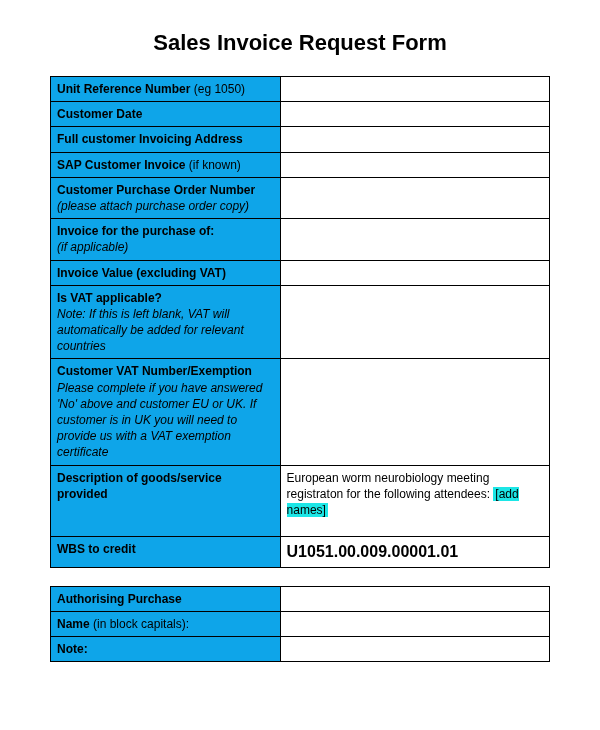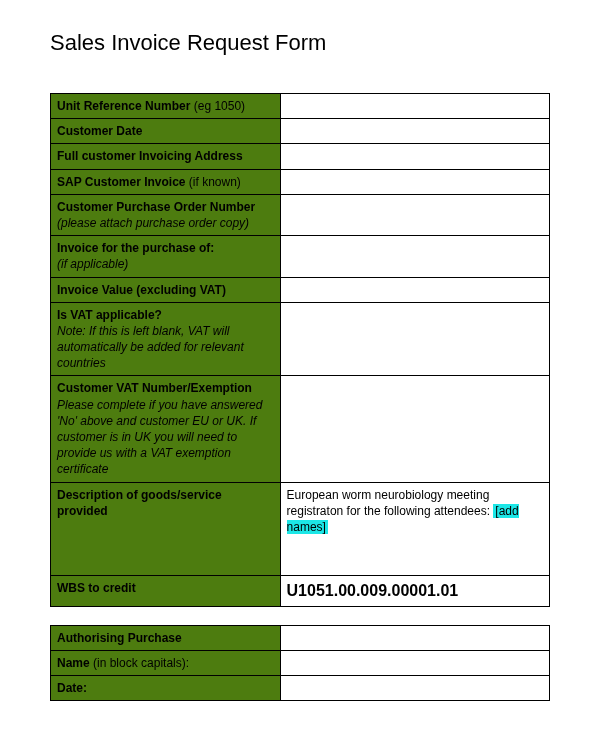--- a/index.html
+++ b/index.html
@@ -6,52 +6,53 @@
       margin: 0;
       padding: 0;
       font-family: Arial, Helvetica, sans-serif;
       background: #fff;
       width: 600px;
     }
     .page {
       padding: 30px 50px;
     }
     h1 {
+      text-align: center;
       font-size: 22px;
-      font-weight: normal;
-      margin: 0 0 37px 0;
+      font-weight: bold;
+      margin: 0 0 20px 0;
     }
     table {
       border-collapse: collapse;
       width: 100%;
     }
     td {
       border: 1px solid #000;
       padding: 4px 6px;
       vertical-align: top;
       font-size: 12px;
       line-height: 1.35;
     }
     .label-cell {
-      background: #4d7c0f;
+      background: #0ea5e9;
       width: 46%;
     }
     .value-cell {
       width: 54%;
     }
     .bold { font-weight: bold; }
     .italic { font-style: italic; }
     .normal { font-weight: normal; }
     .highlight {
       background: #1ce6e6;
       color: #000;
       padding: 0 2px;
     }
     .desc-value {
-      padding-bottom: 40px;
+      padding-bottom: 18px;
     }
     .spacer {
       height: 18px;
     }
     .sig-table td.label-cell {
       width: 46%;
     }
     .sig-table td.value-cell {
       width: 54%;
     }
@@ -153,19 +154,19 @@
       <td class="value-cell"></td>
     </tr>
     <tr>
       <td class="label-cell">
         <span class="bold">Name</span><span class="normal"> (in block capitals):</span>
       </td>
       <td class="value-cell"></td>
     </tr>
     <tr>
       <td class="label-cell">
-        <span class="bold">Date:</span>
+        <span class="bold">Note:</span>
       </td>
       <td class="value-cell"></td>
     </tr>
   </tbody>
     </table>
 </div>
 
 </body></html>

